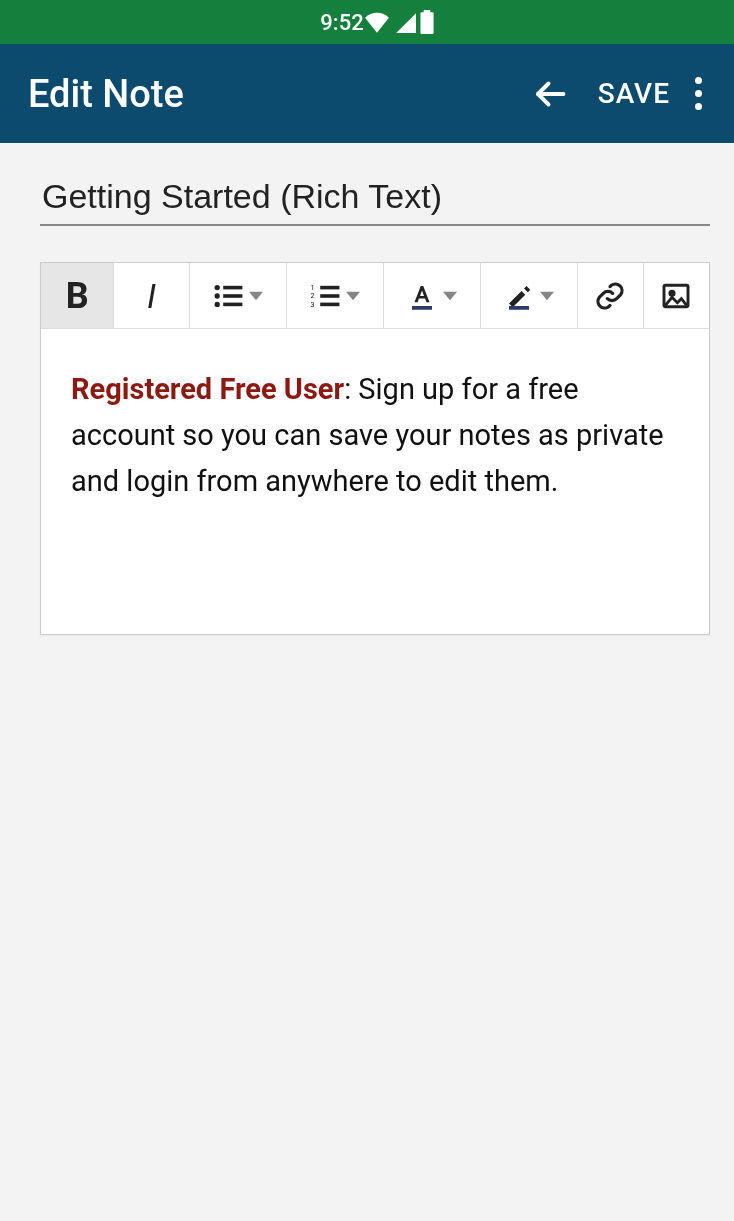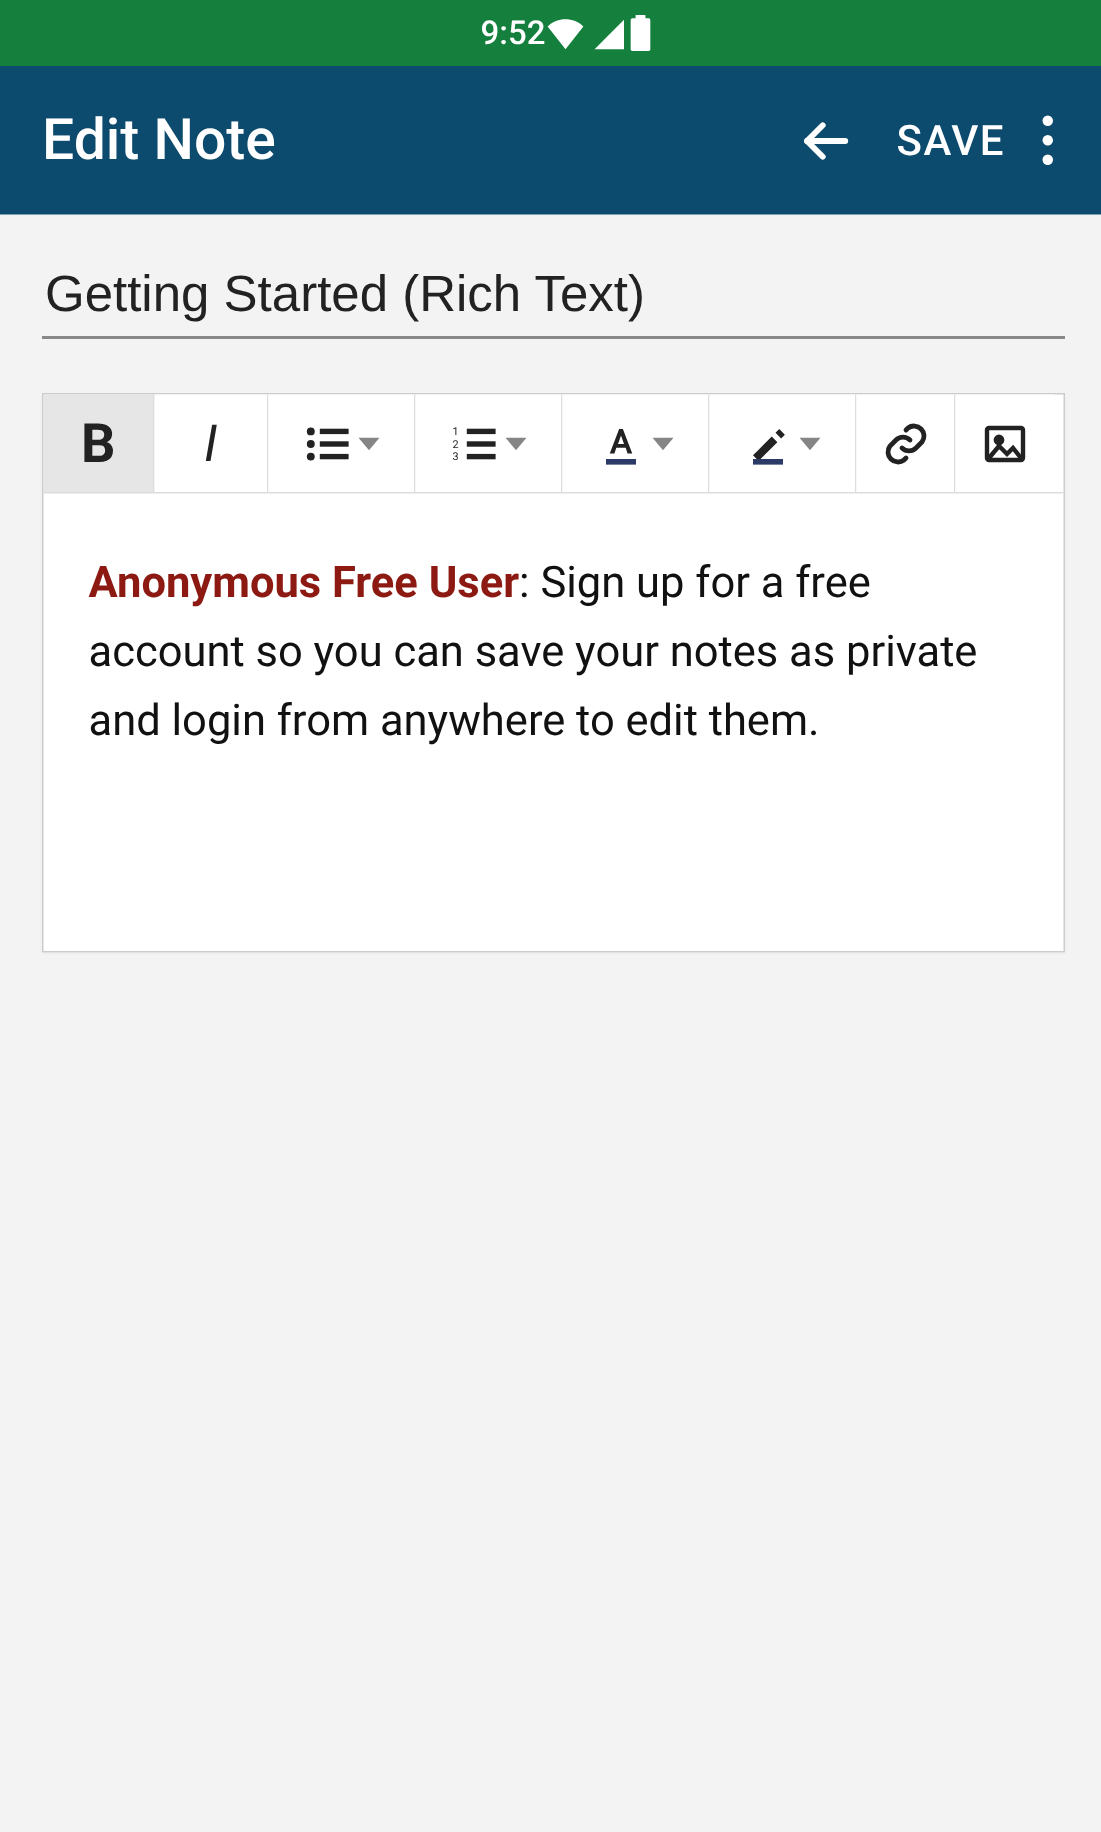--- a/index.html
+++ b/index.html
@@ -44,21 +44,21 @@
   .save-btn {
     font-size: 28px;
     font-weight: 500;
     letter-spacing: 1px;
     margin-right: 14px;
     cursor:pointer;
   }
   .more-btn { width:28px;display:flex;flex-direction:column;align-items:center;justify-content:center;gap:6px;cursor:pointer;}
   .more-btn span{width:7px;height:7px;background:#fff;border-radius:50%;}
   .content {
-    padding: 30px 24px 0 28px;
+    padding: 30px 24px 0 40px;
   }
   .title-input {
     width: 100%;
     border: none;
     border-bottom: 2px solid #888;
     background: transparent;
     font-size: 34px;
     color: #222;
     padding: 4px 2px 8px 2px;
     outline: none;
@@ -199,17 +199,17 @@
         <svg width="32" height="32" viewBox="0 0 24 24" fill="none" stroke="#222" stroke-width="2.2">
             <rect x="3" y="4" width="18" height="16" rx="1"></rect>
             <circle cx="9" cy="10" r="1.6" fill="#222"></circle>
             <path d="M4 19l5-6 4 4 3-3 4 5" fill="none"></path>
           </svg>
       </div>
     </div>
 
     <div class="body-text">
       <p>
-        <span class="hl-red">Anonymous Free User</span><span>: Sign up for a free account so you can save your notes as private and login from anywhere to edit them.</span>
+        <span class="hl-red">Registered Free User</span><span>: Sign up for a free account so you can save your notes as private and login from anywhere to edit them.</span>
       </p>
     </div>
   </div>
 </div>
 
 </body></html>

